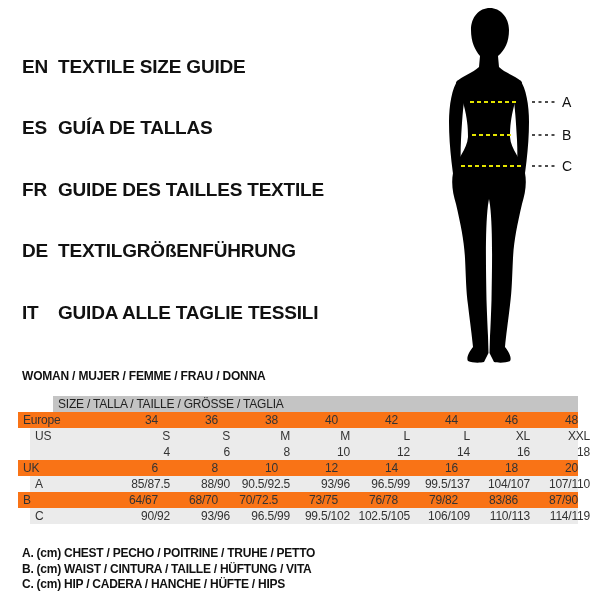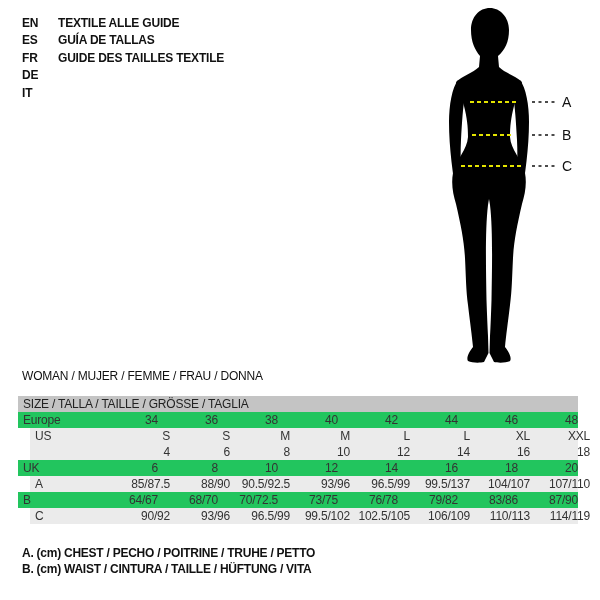--- a/index.html
+++ b/index.html
@@ -18,25 +18,26 @@
   .langs {
     position: absolute;
     left: 22px;
     top: 14px;
     list-style: none;
   }
   .langs li {
     display: flex;
     height: 17.5px;
     align-items: center;
-    font-size: 12px;
+    font-size: 19px;
     font-weight: bold;
     letter-spacing: -0.2px;
     color: var(--heading-text, #111);
     white-space: nowrap;
+    margin-top: 44px;
   }
   .langs .code { width: 36px; flex: 0 0 36px; }
 
   
   .figure-wrap {
     position: absolute;
     left: 398px;
     top: 0;
     width: 200px;
     height: 380px;
@@ -60,21 +61,21 @@
     font-size: 14px;
     fill: var(--heading-text, #111);
   }
 
   
   .group-title {
     position: absolute;
     left: 22px;
     top: 369px;
     font-size: 12px;
-    font-weight: normal;
+    font-weight: bold;
     letter-spacing: -0.2px;
     white-space: nowrap;
     color: var(--heading-text, #111);
   }
 
   
   .size-table {
     position: absolute;
     left: 18px;
     top: 396px;
@@ -84,26 +85,27 @@
   }
   .thead {
     height: 16px;
     line-height: 16px;
     background: var(--table-header-bg, #c4c4c4);
     padding-left: 5px;
     font-size: 12px;
     letter-spacing: -0.2px;
     color: #222222;
     white-space: nowrap;
+    margin-left: 35px;
   }
   .trow {
     display: flex;
     height: 16px;
     line-height: 16px;
-    background: #22c55e;
+    background: #f97316;
   }
   .trow.shaded { background: var(--table-row-shaded-bg, #ebebeb); margin-left: 12px; }
   .trow .rlabel {
     width: 80px;
     flex: 0 0 80px;
     padding-left: 5px;
     text-align: left;
     letter-spacing: -0.2px;
   }
   .trow .cell {
@@ -130,35 +132,37 @@
   }
 </style>
 </head>
 <body>
 
 <div class="page">
 
   <ul class="langs" id="langs">
       <li>
         <span class="code">EN</span>
-        <span class="lname">TEXTILE ALLE GUIDE</span>
+        <span class="lname">TEXTILE SIZE GUIDE</span>
       </li>
       <li>
         <span class="code">ES</span>
         <span class="lname">GUÍA DE TALLAS</span>
       </li>
       <li>
         <span class="code">FR</span>
         <span class="lname">GUIDE DES TAILLES TEXTILE</span>
       </li>
       <li>
         <span class="code">DE</span>
+        <span class="lname">TEXTILGRÖßENFÜHRUNG</span>
       </li>
       <li>
         <span class="code">IT</span>
+        <span class="lname">GUIDA ALLE TAGLIE TESSILI</span>
       </li>
     </ul>
 
   <div class="figure-wrap">
     <svg viewBox="0 0 200 380">
 
       <path class="body-fill" d="
         M 101 67
         C 107 73 118 76 124 82
         C 121 92 118 98 116 106
@@ -320,15 +324,16 @@
           <span class="cell">106/109</span>
           <span class="cell">110/113</span>
           <span class="cell">114/119</span>
         </div>
       </div>
   </div>
 
   <div class="legend" id="legend">
       <div>A. (cm) CHEST / PECHO / POITRINE / TRUHE / PETTO</div>
       <div>B. (cm) WAIST / CINTURA / TAILLE / HÜFTUNG / VITA</div>
+      <div>C. (cm) HIP / CADERA / HANCHE / HÜFTE / HIPS</div>
     </div>
 
 </div>
 
 </body></html>

